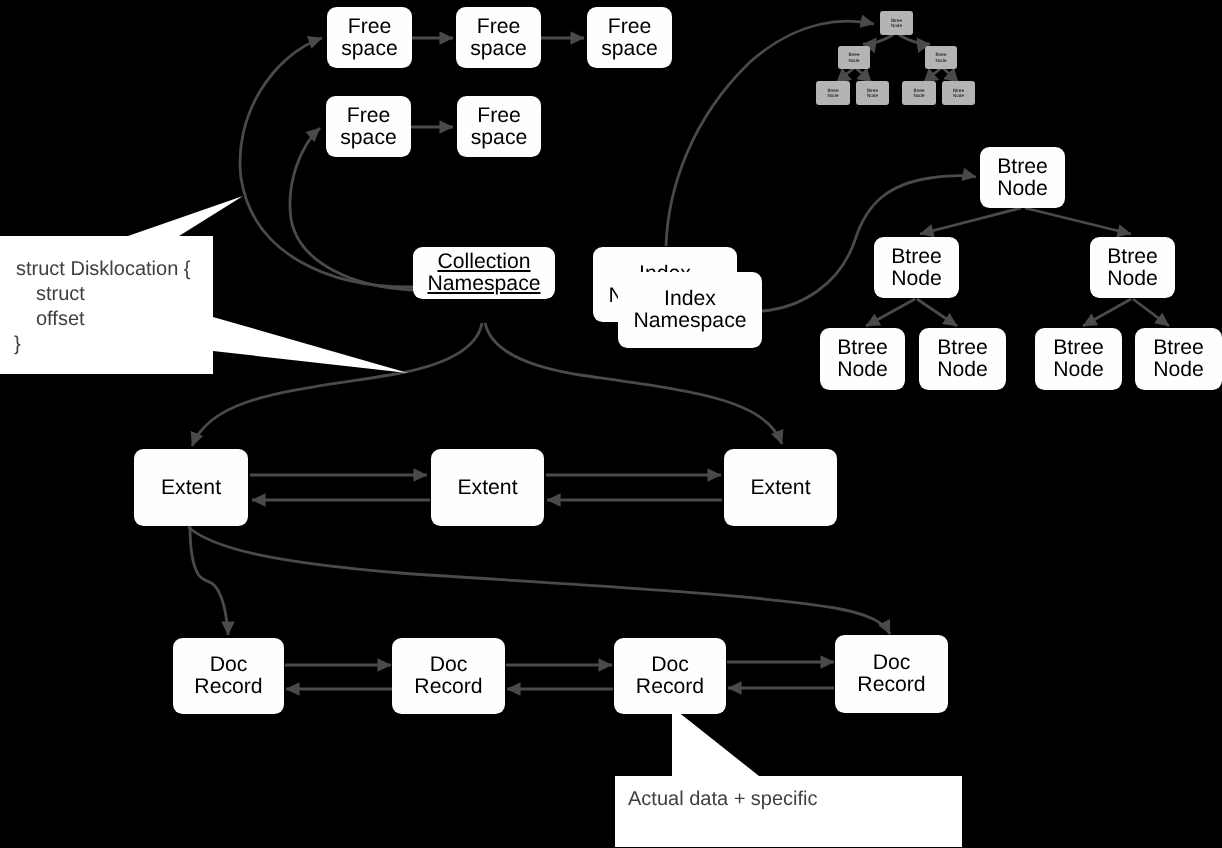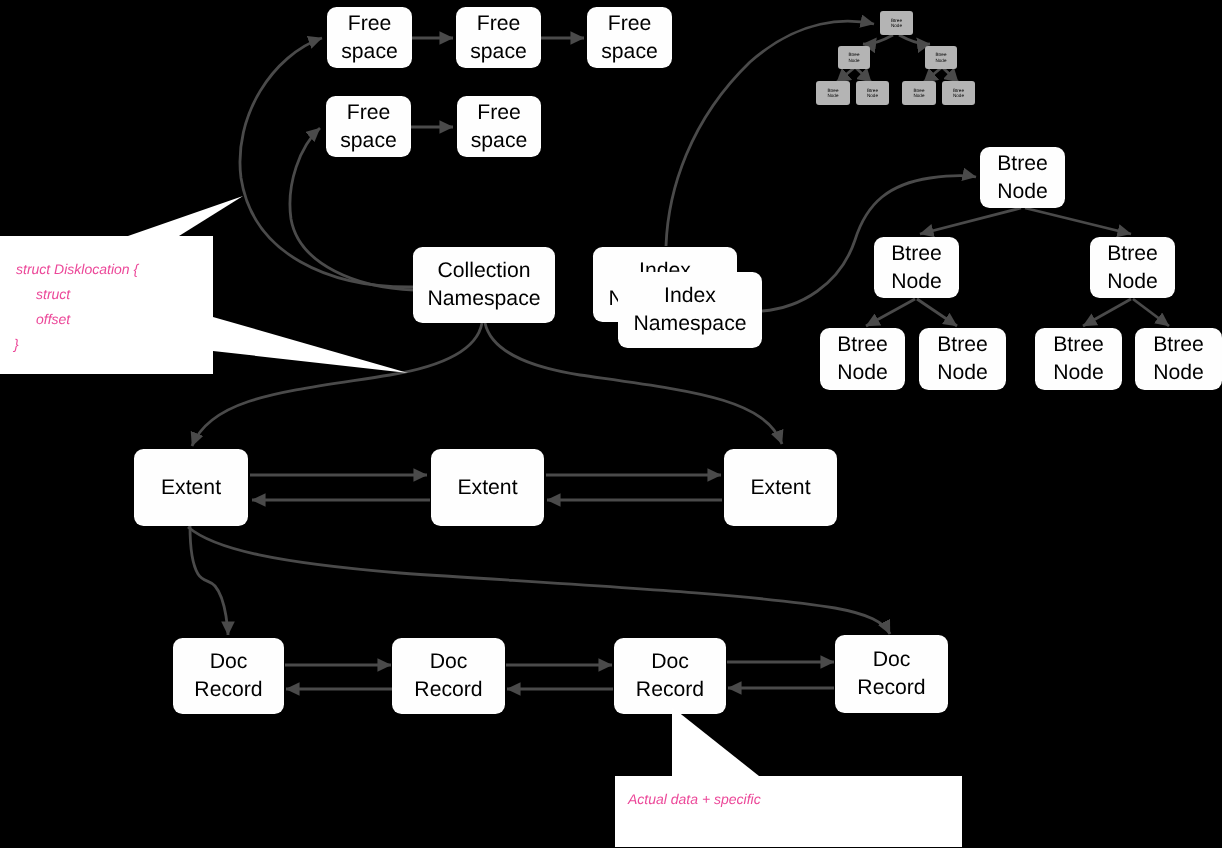--- a/index.html
+++ b/index.html
@@ -1,25 +1,25 @@
 <!DOCTYPE html>
 <html><head>
 <meta charset="utf-8">
 <style>
   html,body{margin:0;padding:0;background:#000;width:1222px;height:848px;overflow:hidden;}
   #stage{position:relative;width:1222px;height:848px;background:#000;overflow:hidden;
          font-family:"Liberation Sans", sans-serif;-webkit-font-smoothing:antialiased;text-rendering:geometricPrecision;}
   svg.layer{position:absolute;left:0;top:0;width:1222px;height:848px;}
   .node{position:absolute;background:#fefefe;color:#000;border-radius:9.5px;
         display:flex;align-items:center;justify-content:center;text-align:center;
-        font-size:21.2px;line-height:28px;white-space:pre-line;letter-spacing:0px;}
+        font-size:21.2px;line-height:22px;white-space:pre-line;letter-spacing:0px;}
   .mini{position:absolute;background:#b4b4b4;color:#000;border-radius:3px;
         display:flex;align-items:center;justify-content:center;text-align:center;
         font-size:4.6px;line-height:5.3px;white-space:pre-line;overflow:hidden;}
-  .note{position:absolute;background:#fff;color:#ec4899;font-size:14px;line-height:26px;font-style:italic;}
+  .note{position:absolute;background:#fff;color:#404040;font-size:20px;line-height:26px;}
   .note .ln{position:absolute;white-space:pre;}
 </style>
 </head>
 <body>
 
 <div id="stage">
 
   <svg class="layer" id="edges" viewBox="0 0 1222 848">
     <defs>
       <marker id="ah" viewBox="0 0 13 12.6" refX="12.6" refY="6.3" markerWidth="5" markerHeight="4.85" orient="auto-start-reverse" markerUnits="strokeWidth">
@@ -84,21 +84,21 @@
 space</div>
   <div class="node" style="left:456px;top:7px;width:85px;height:61px;">Free
 space</div>
   <div class="node" style="left:587px;top:7px;width:85px;height:61px;">Free
 space</div>
   <div class="node" style="left:326px;top:96px;width:85px;height:61px;">Free
 space</div>
   <div class="node" style="left:457px;top:96px;width:84px;height:61px;">Free
 space</div>
 
-  <div class="node" style="left:413px;top:247px;width:142px;height:76px;">Collection
+  <div class="node" style="left:413px;top:247px;width:142px;height:52px;text-decoration:underline;">Collection
 Namespace</div>
   <div class="node" style="left:593px;top:247px;width:144px;height:75px;">Index
 Namespace</div>
   <div class="node" style="left:618px;top:272px;width:144px;height:76px;">Index
 Namespace</div>
 
   <div class="node" style="left:980px;top:147px;width:85px;height:61px;">Btree
 Node</div>
   <div class="node" style="left:874px;top:237px;width:85px;height:61px;">Btree
 Node</div>

